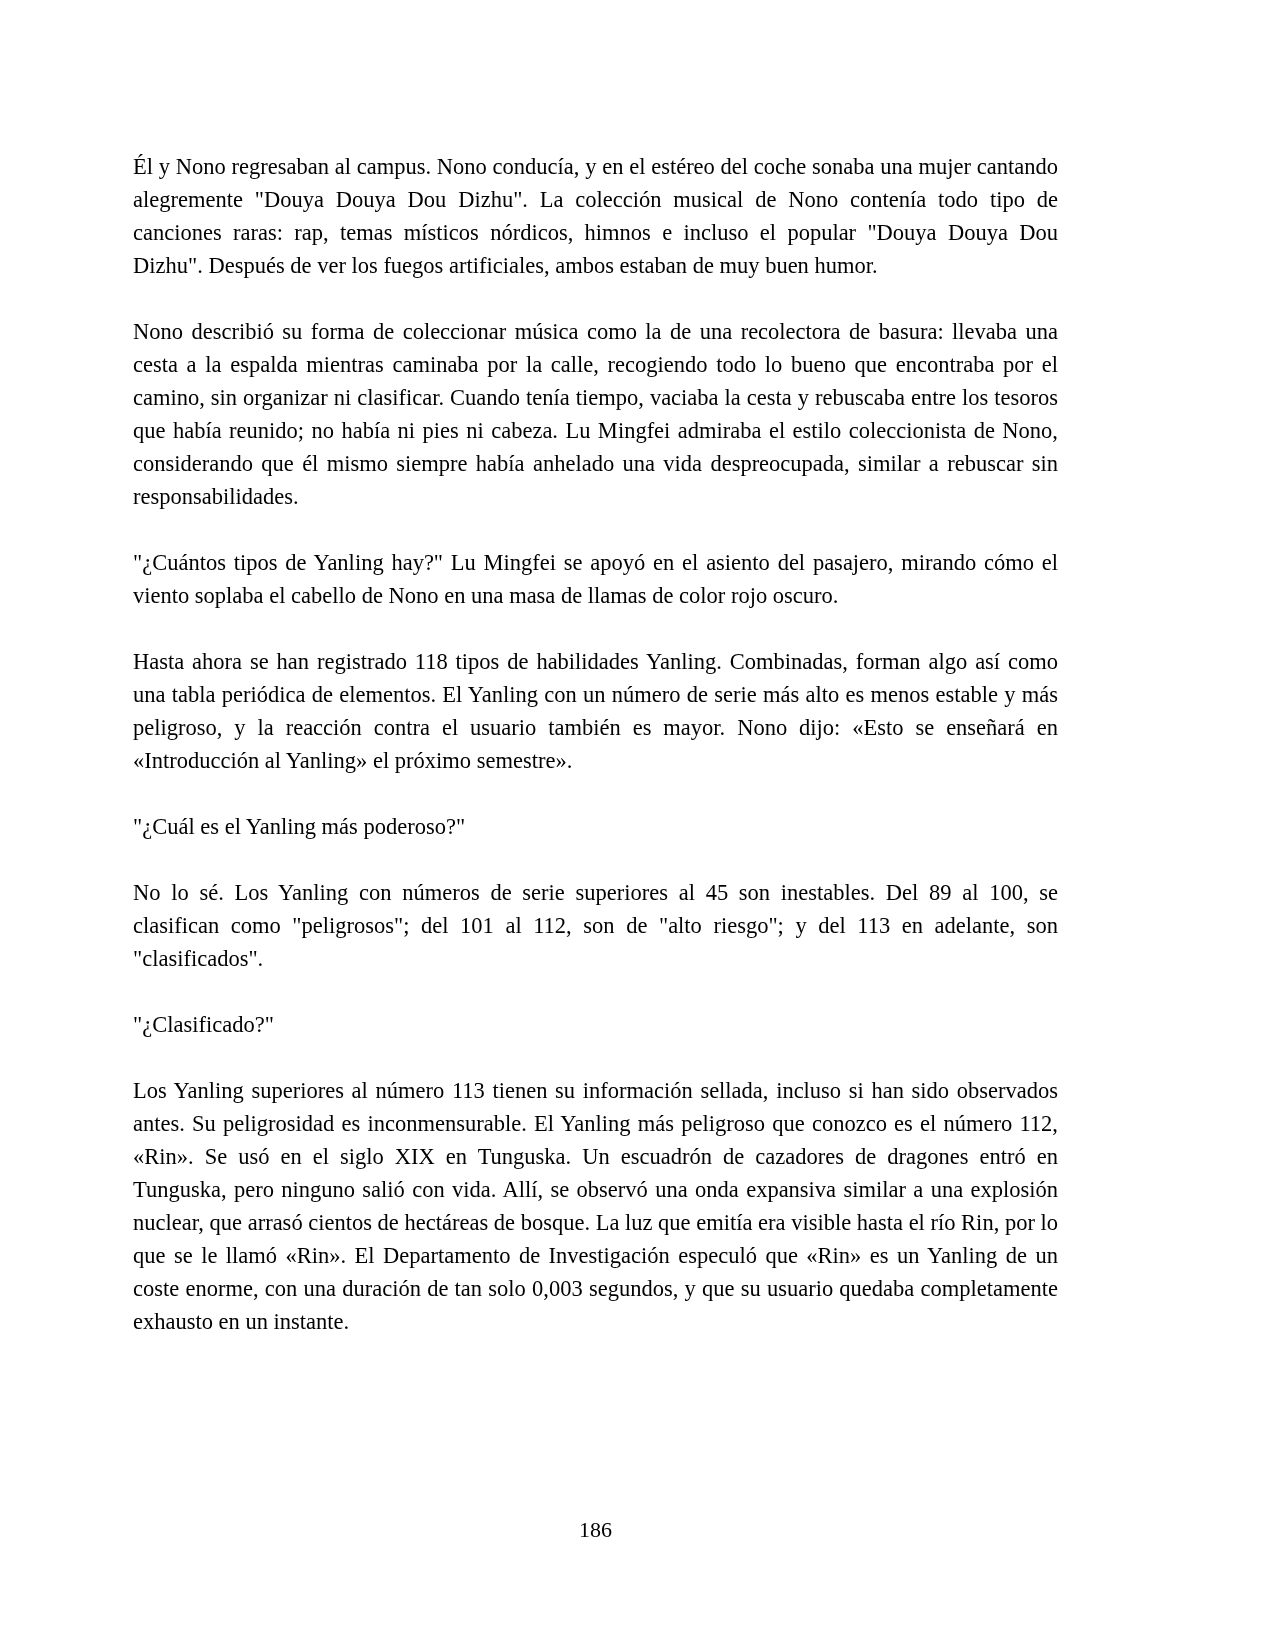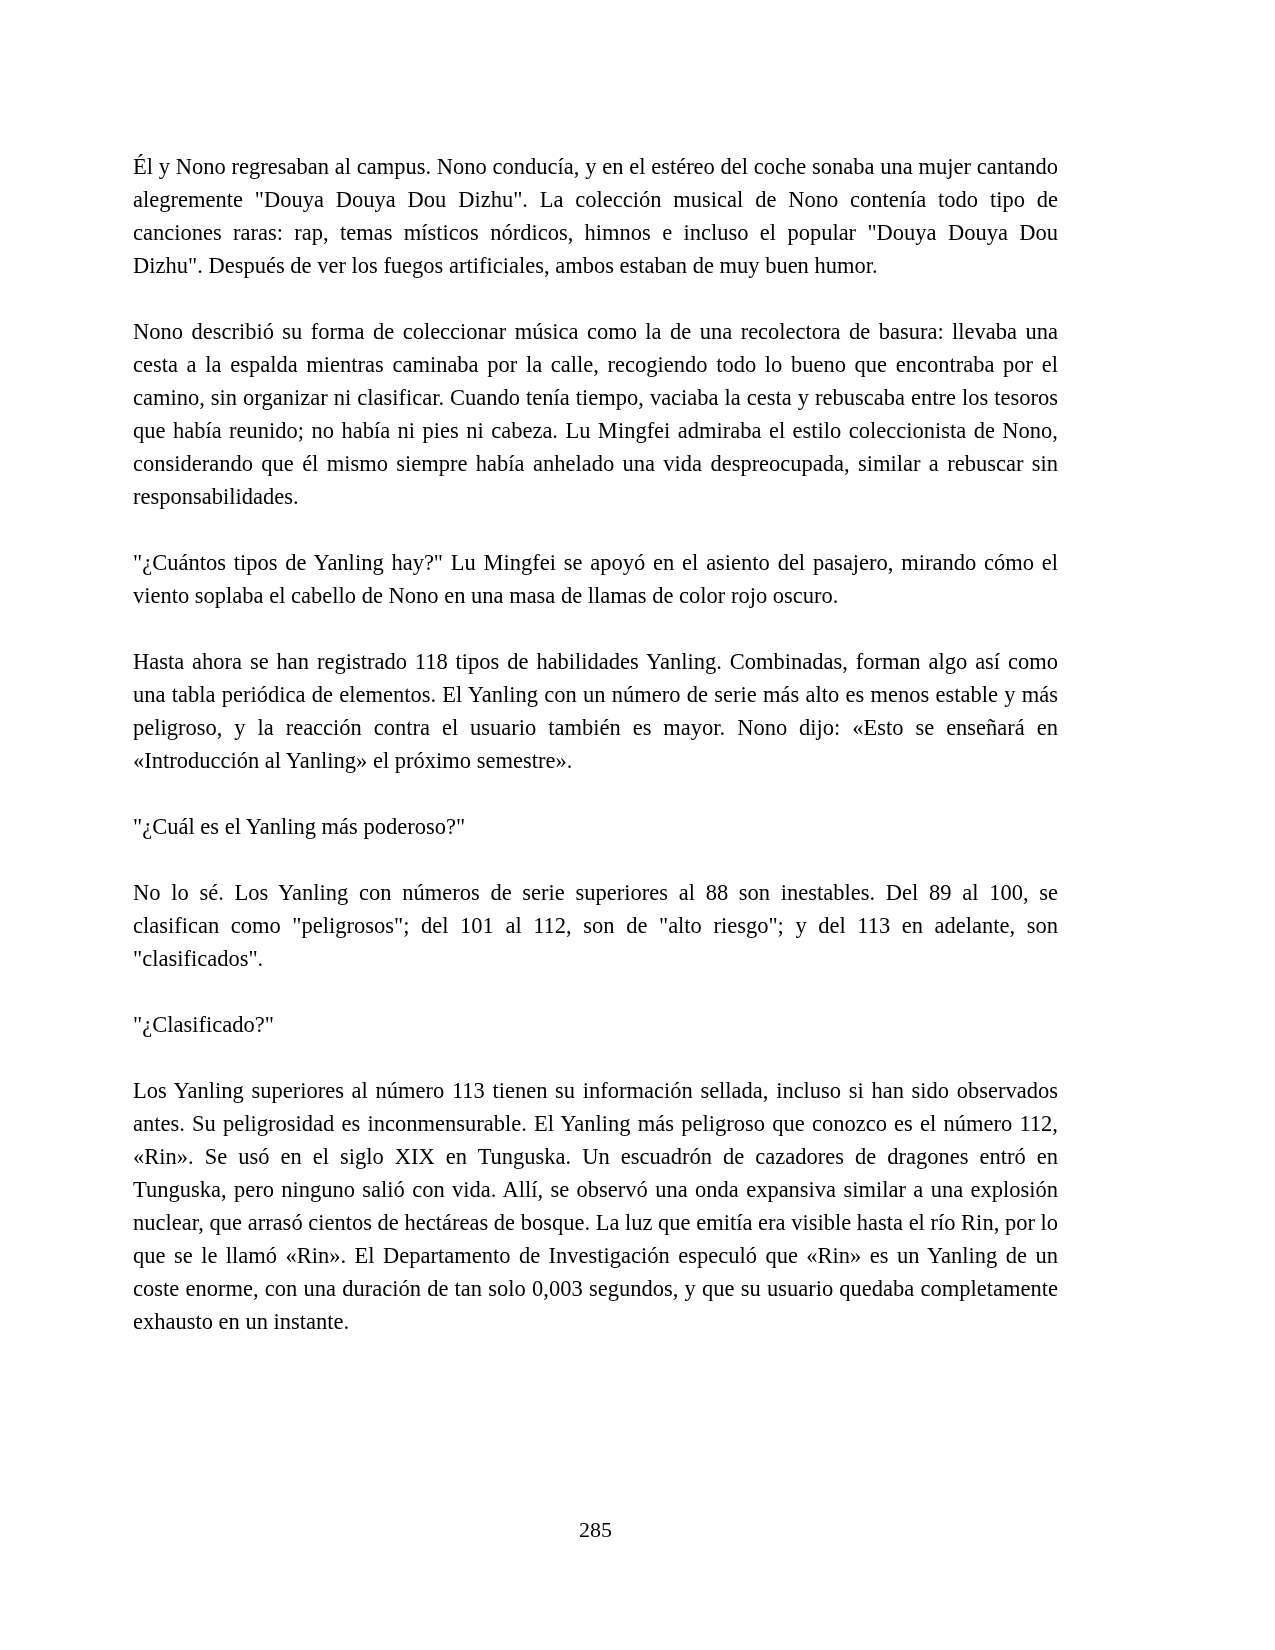--- a/index.html
+++ b/index.html
@@ -41,20 +41,20 @@
 </head>
 <body>
 
 <div class="page">
   <div class="content">
     <p>Él y Nono regresaban al campus. Nono conducía, y en el estéreo del coche sonaba una mujer cantando alegremente "Douya Douya Dou Dizhu". La colección musical de Nono contenía todo tipo de canciones raras: rap, temas místicos nórdicos, himnos e incluso el popular "Douya Douya Dou Dizhu". Después de ver los fuegos artificiales, ambos estaban de muy buen humor.</p>
     <p>Nono describió su forma de coleccionar música como la de una recolectora de basura: llevaba una cesta a la espalda mientras caminaba por la calle, recogiendo todo lo bueno que encontraba por el camino, sin organizar ni clasificar. Cuando tenía tiempo, vaciaba la cesta y rebuscaba entre los tesoros que había reunido; no había ni pies ni cabeza. Lu Mingfei admiraba el estilo coleccionista de Nono, considerando que él mismo siempre había anhelado una vida despreocupada, similar a rebuscar sin responsabilidades.</p>
     <p>"¿Cuántos tipos de Yanling hay?" Lu Mingfei se apoyó en el asiento del pasajero, mirando cómo el viento soplaba el cabello de Nono en una masa de llamas de color rojo oscuro.</p>
     <p>Hasta ahora se han registrado 118 tipos de habilidades Yanling. Combinadas, forman algo así como una tabla periódica de elementos. El Yanling con un número de serie más alto es menos estable y más peligroso, y la reacción contra el usuario también es mayor. Nono dijo: «Esto se enseñará en «Introducción al Yanling» el próximo semestre».</p>
     <p>"¿Cuál es el Yanling más poderoso?"</p>
-    <p>No lo sé. Los Yanling con números de serie superiores al 88 son inestables. Del 89 al 100, se clasifican como "peligrosos"; del 101 al 112, son de "alto riesgo"; y del 113 en adelante, son "clasificados".</p>
+    <p>No lo sé. Los Yanling con números de serie superiores al 45 son inestables. Del 89 al 100, se clasifican como "peligrosos"; del 101 al 112, son de "alto riesgo"; y del 113 en adelante, son "clasificados".</p>
     <p>"¿Clasificado?"</p>
     <p>Los Yanling superiores al número 113 tienen su información sellada, incluso si han sido observados antes. Su peligrosidad es inconmensurable. El Yanling más peligroso que conozco es el número 112, «Rin». Se usó en el siglo XIX en Tunguska. Un escuadrón de cazadores de dragones entró en Tunguska, pero ninguno salió con vida. Allí, se observó una onda expansiva similar a una explosión nuclear, que arrasó cientos de hectáreas de bosque. La luz que emitía era visible hasta el río Rin, por lo que se le llamó «Rin». El Departamento de Investigación especuló que «Rin» es un Yanling de un coste enorme, con una duración de tan solo 0,003 segundos, y que su usuario quedaba completamente exhausto en un instante.</p>
   </div>
   <div class="page-footer">
-    <span>285</span>
+    <span>186</span>
   </div>
 </div>
 
 </body></html>

